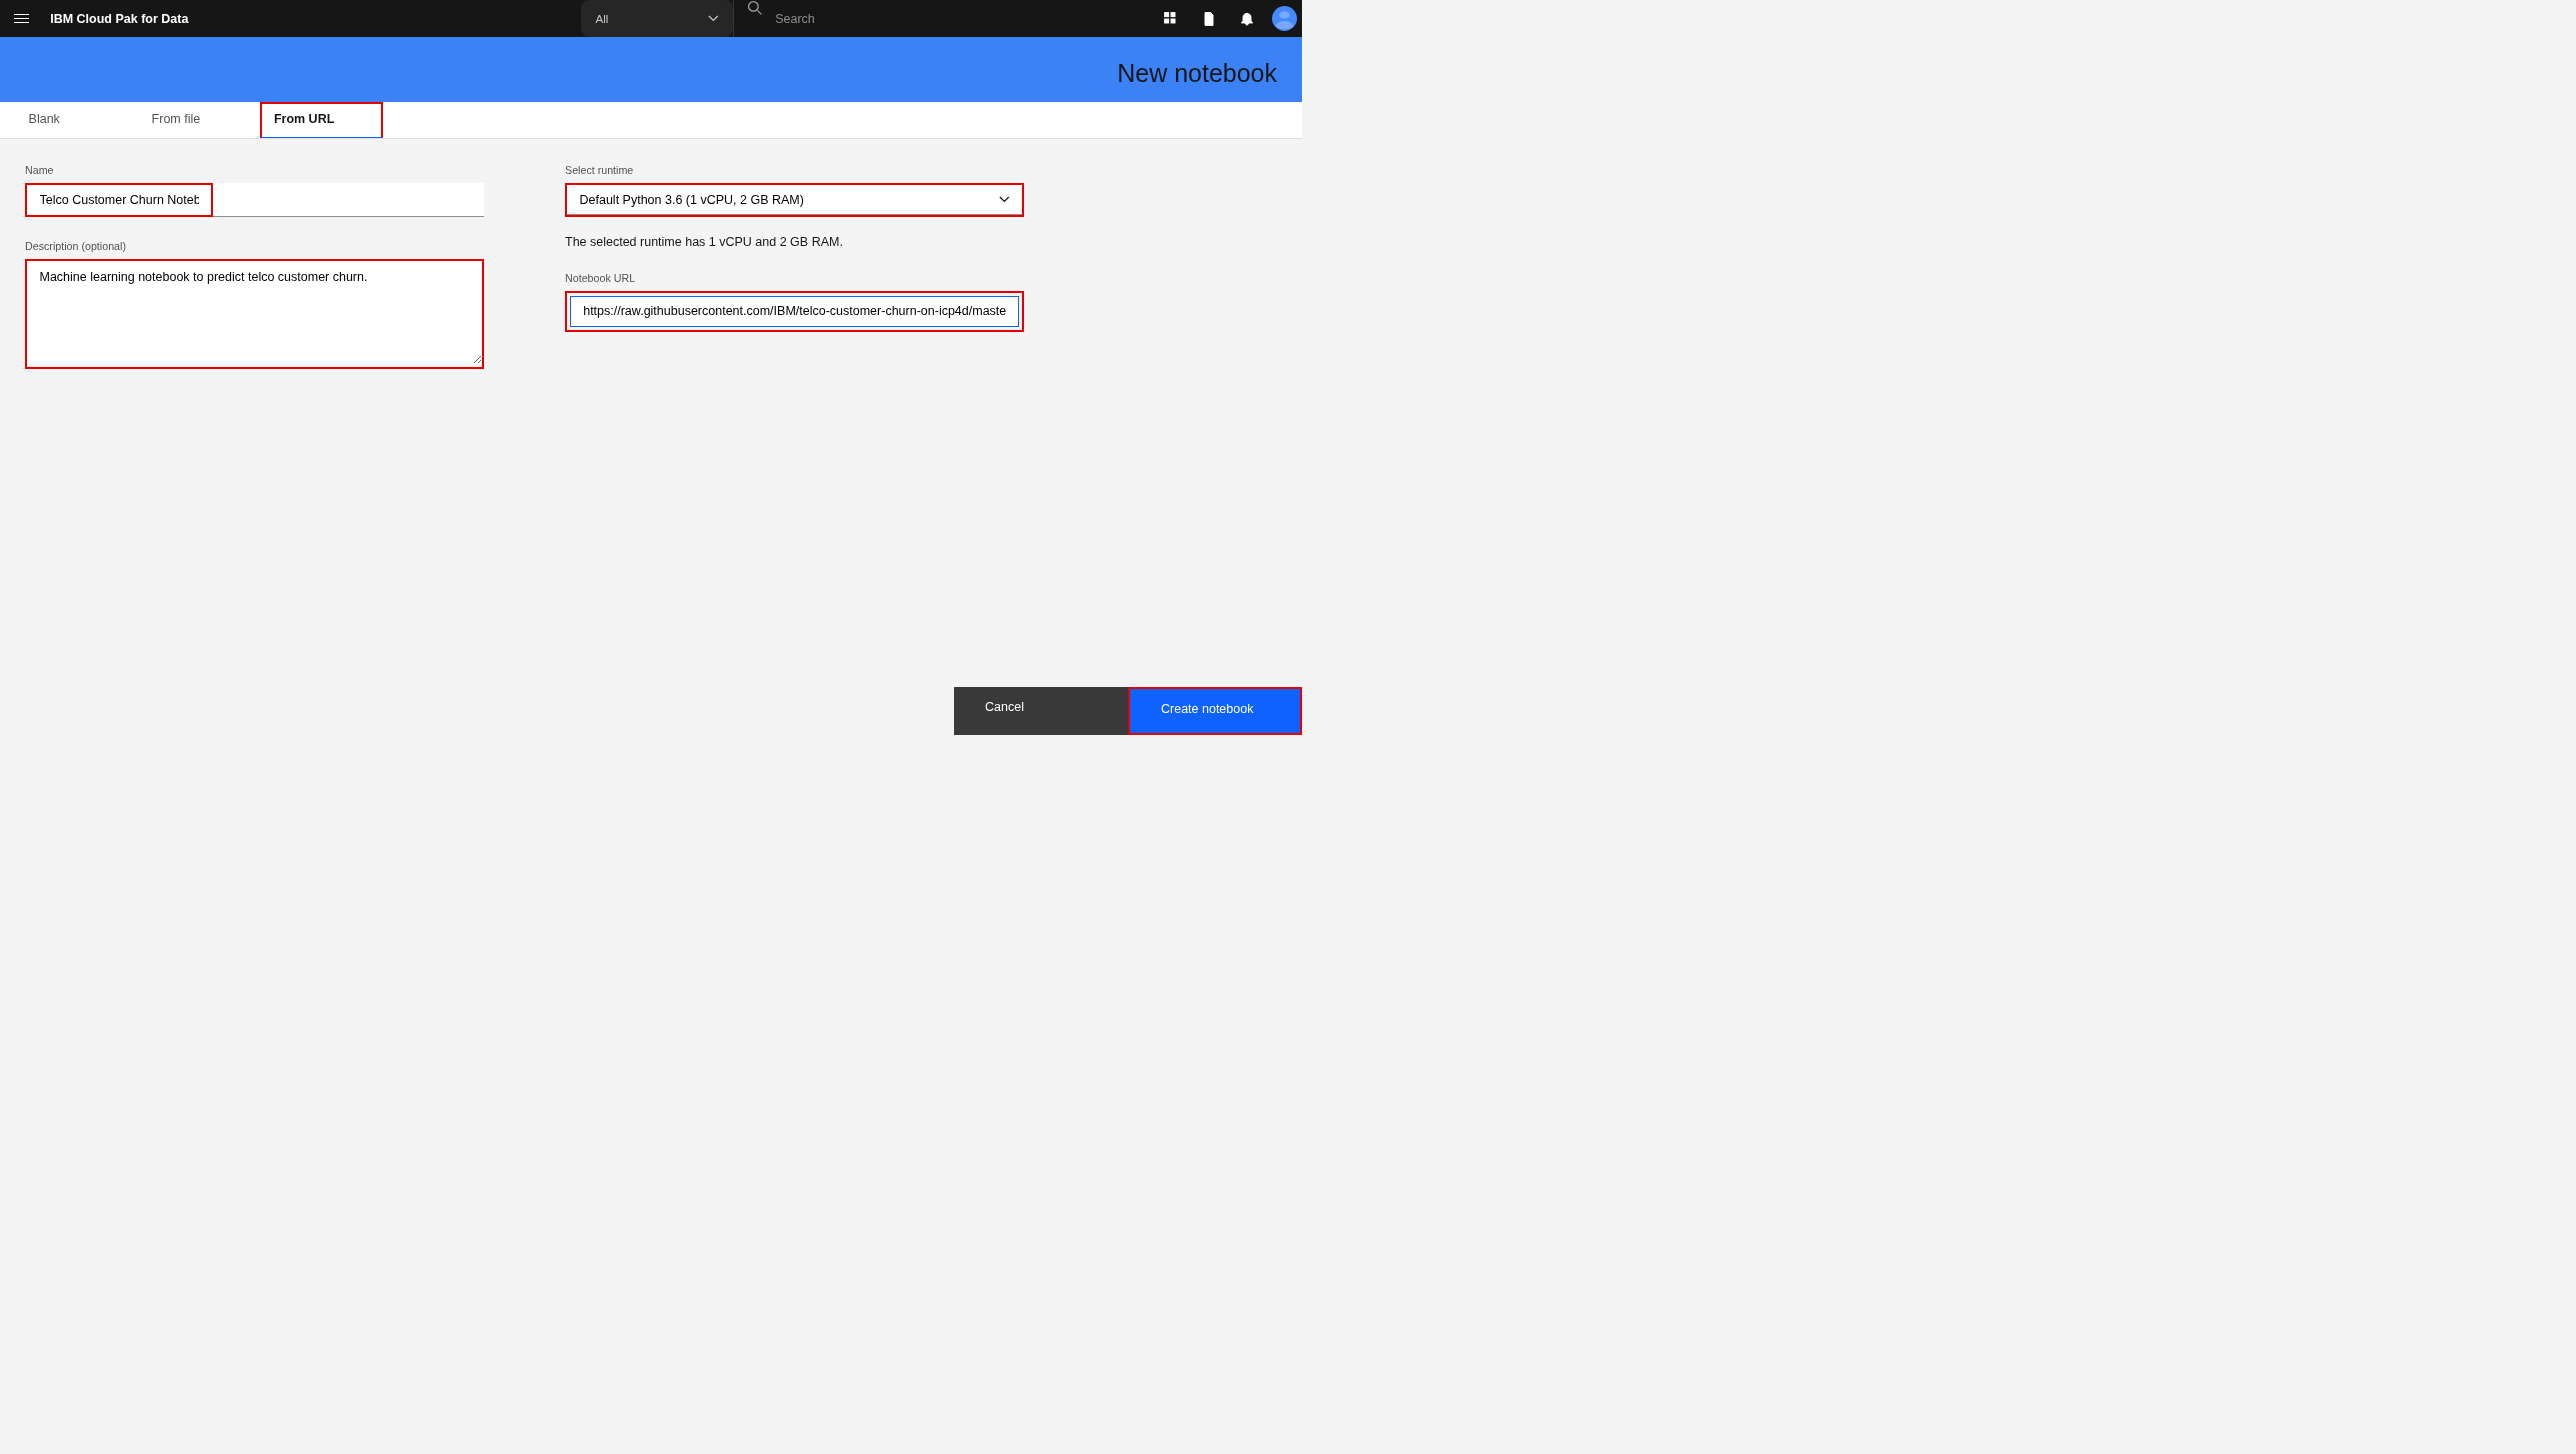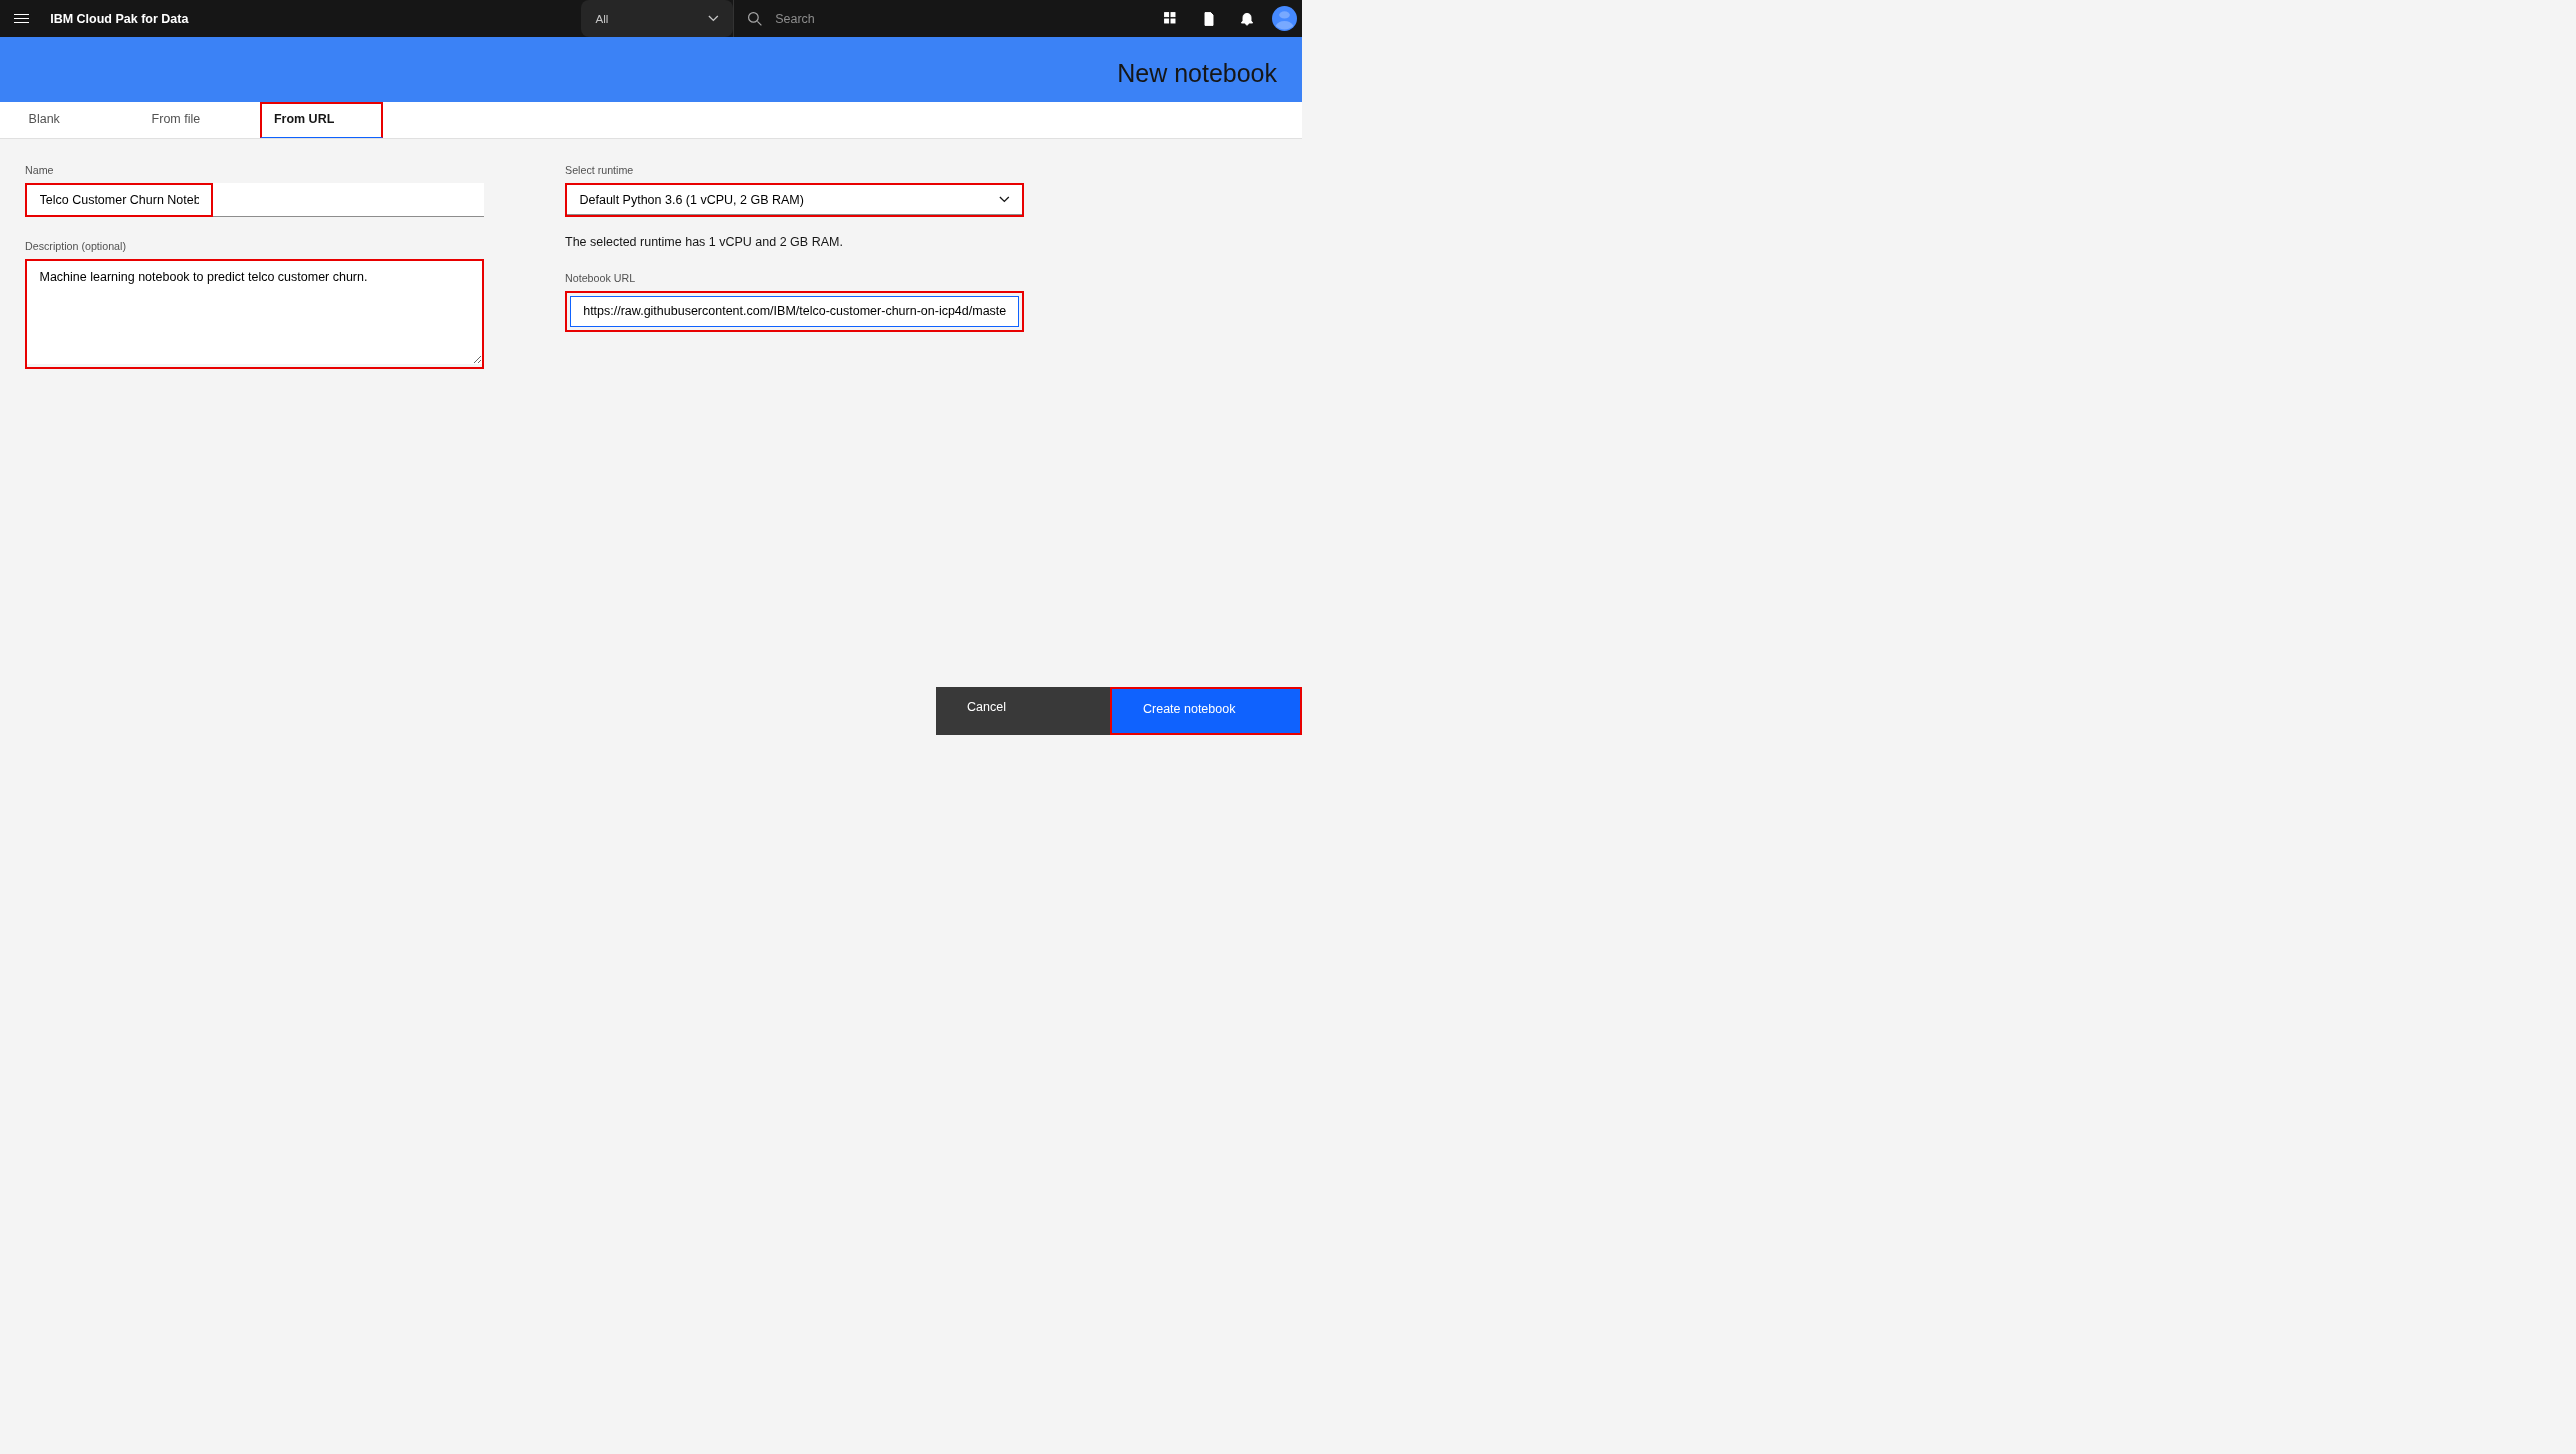--- a/index.html
+++ b/index.html
@@ -59,21 +59,20 @@
       align-items: center;
       padding: 0 14.3px;
       color: #c6c6c6;
       font-size: 11.6px;
       justify-content: space-between;
       cursor: pointer;
       border-radius: 8px;
     }
     .search-area {
       display: flex;
-      align-items: center;
       flex: 1;
       padding: 0 12.5px;
       border-left: 0.9px solid #333;
       height: 37px;
     }
     .search-icon-svg {
       width: 16px;
       height: 16px;
       stroke: #a8a8a8;
       fill: none;
@@ -257,21 +256,21 @@
       width: 174px;
       background: #393939;
       color: #fff;
     }
     .btn-create {
       background: #0f62fe;
       color: #fff;
     }
     .create-wrapper {
       border: 2.7px solid #e80000;
-      width: 192px;
+      width: 174px;
       display: flex;
     }
     .create-wrapper .btn {
       flex: 1;
     }
     .chevron-svg {
       width: 10.7px;
       height: 7.2px;
     }
   </style>

